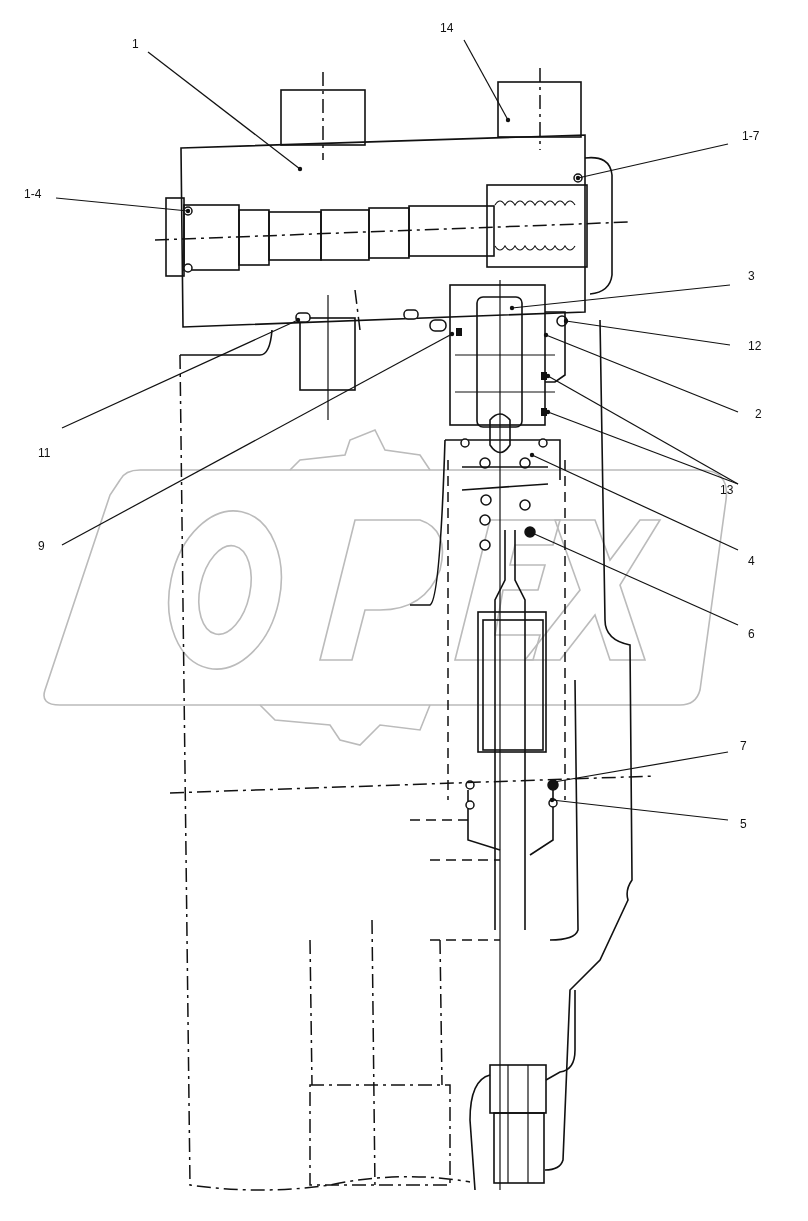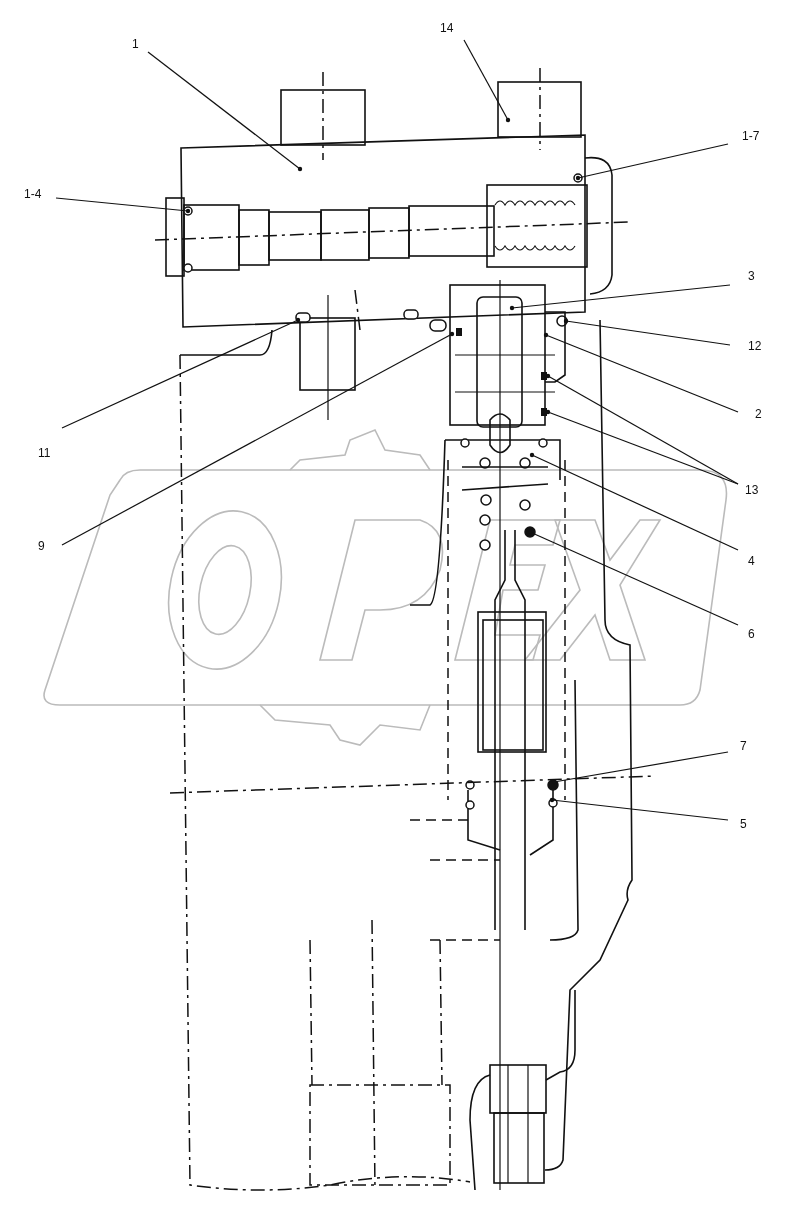--- a/index.html
+++ b/index.html
@@ -163,21 +163,21 @@
   </svg>
 
   <div id="labels">
     <span class="callout" style="left:132px;top:38px">1</span>
     <span class="callout" style="left:440px;top:22px">14</span>
     <span class="callout" style="left:742px;top:130px">1-7</span>
     <span class="callout" style="left:24px;top:188px">1-4</span>
     <span class="callout" style="left:748px;top:270px">3</span>
     <span class="callout" style="left:748px;top:340px">12</span>
     <span class="callout" style="left:755px;top:408px">2</span>
-    <span class="callout" style="left:745px;top:484px">13</span>
+    <span class="callout" style="left:720px;top:484px">13</span>
     <span class="callout" style="left:748px;top:555px">4</span>
     <span class="callout" style="left:748px;top:628px">6</span>
     <span class="callout" style="left:38px;top:447px">11</span>
     <span class="callout" style="left:38px;top:540px">9</span>
     <span class="callout" style="left:740px;top:740px">7</span>
     <span class="callout" style="left:740px;top:818px">5</span>
   </div>
 </div>
 
 </body></html>

